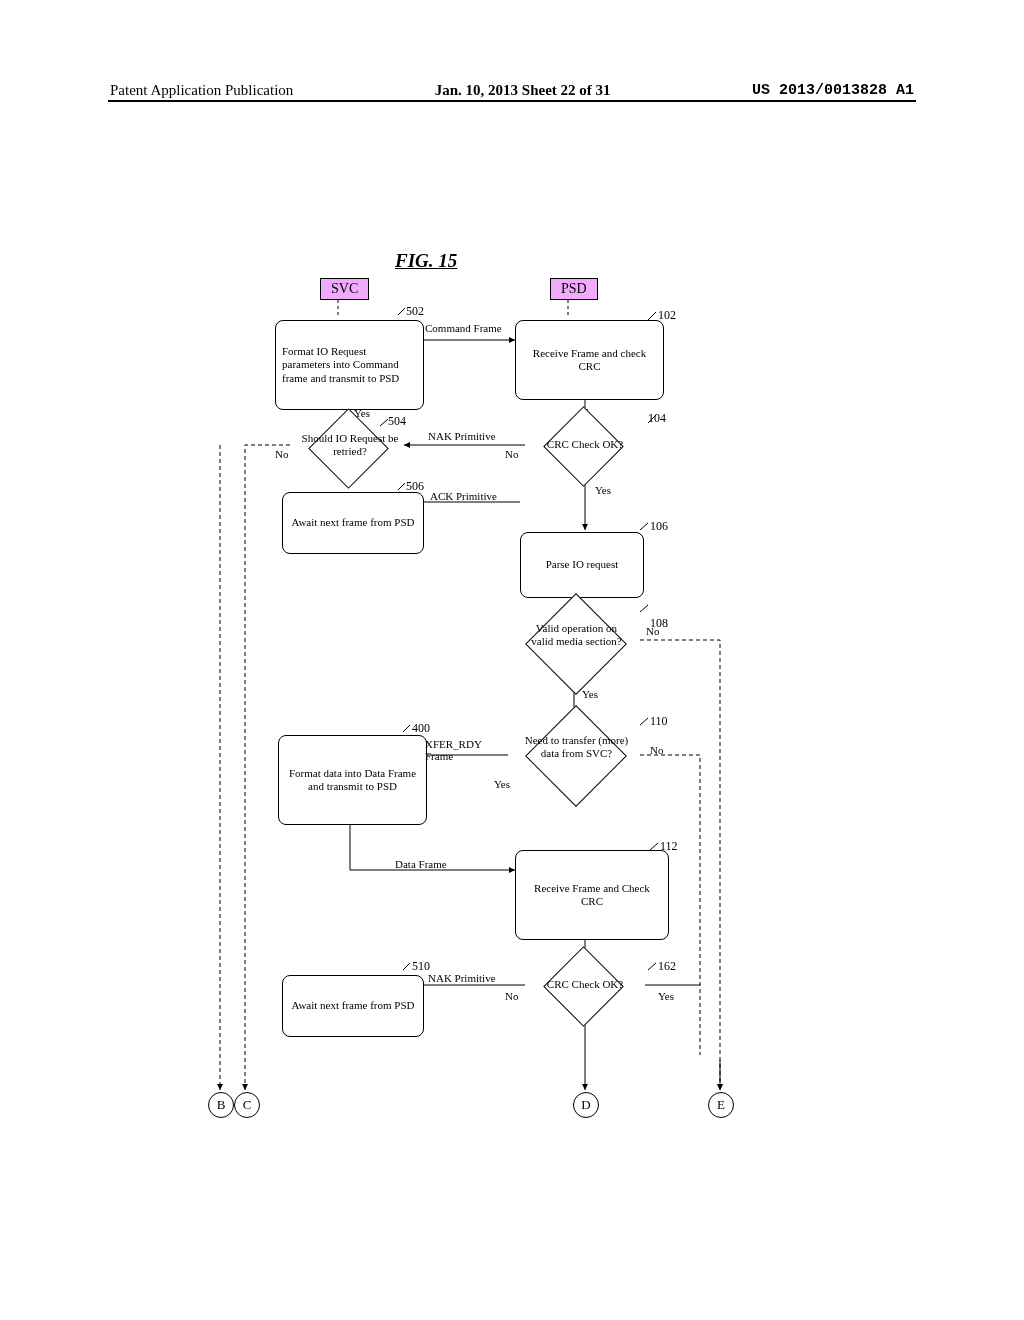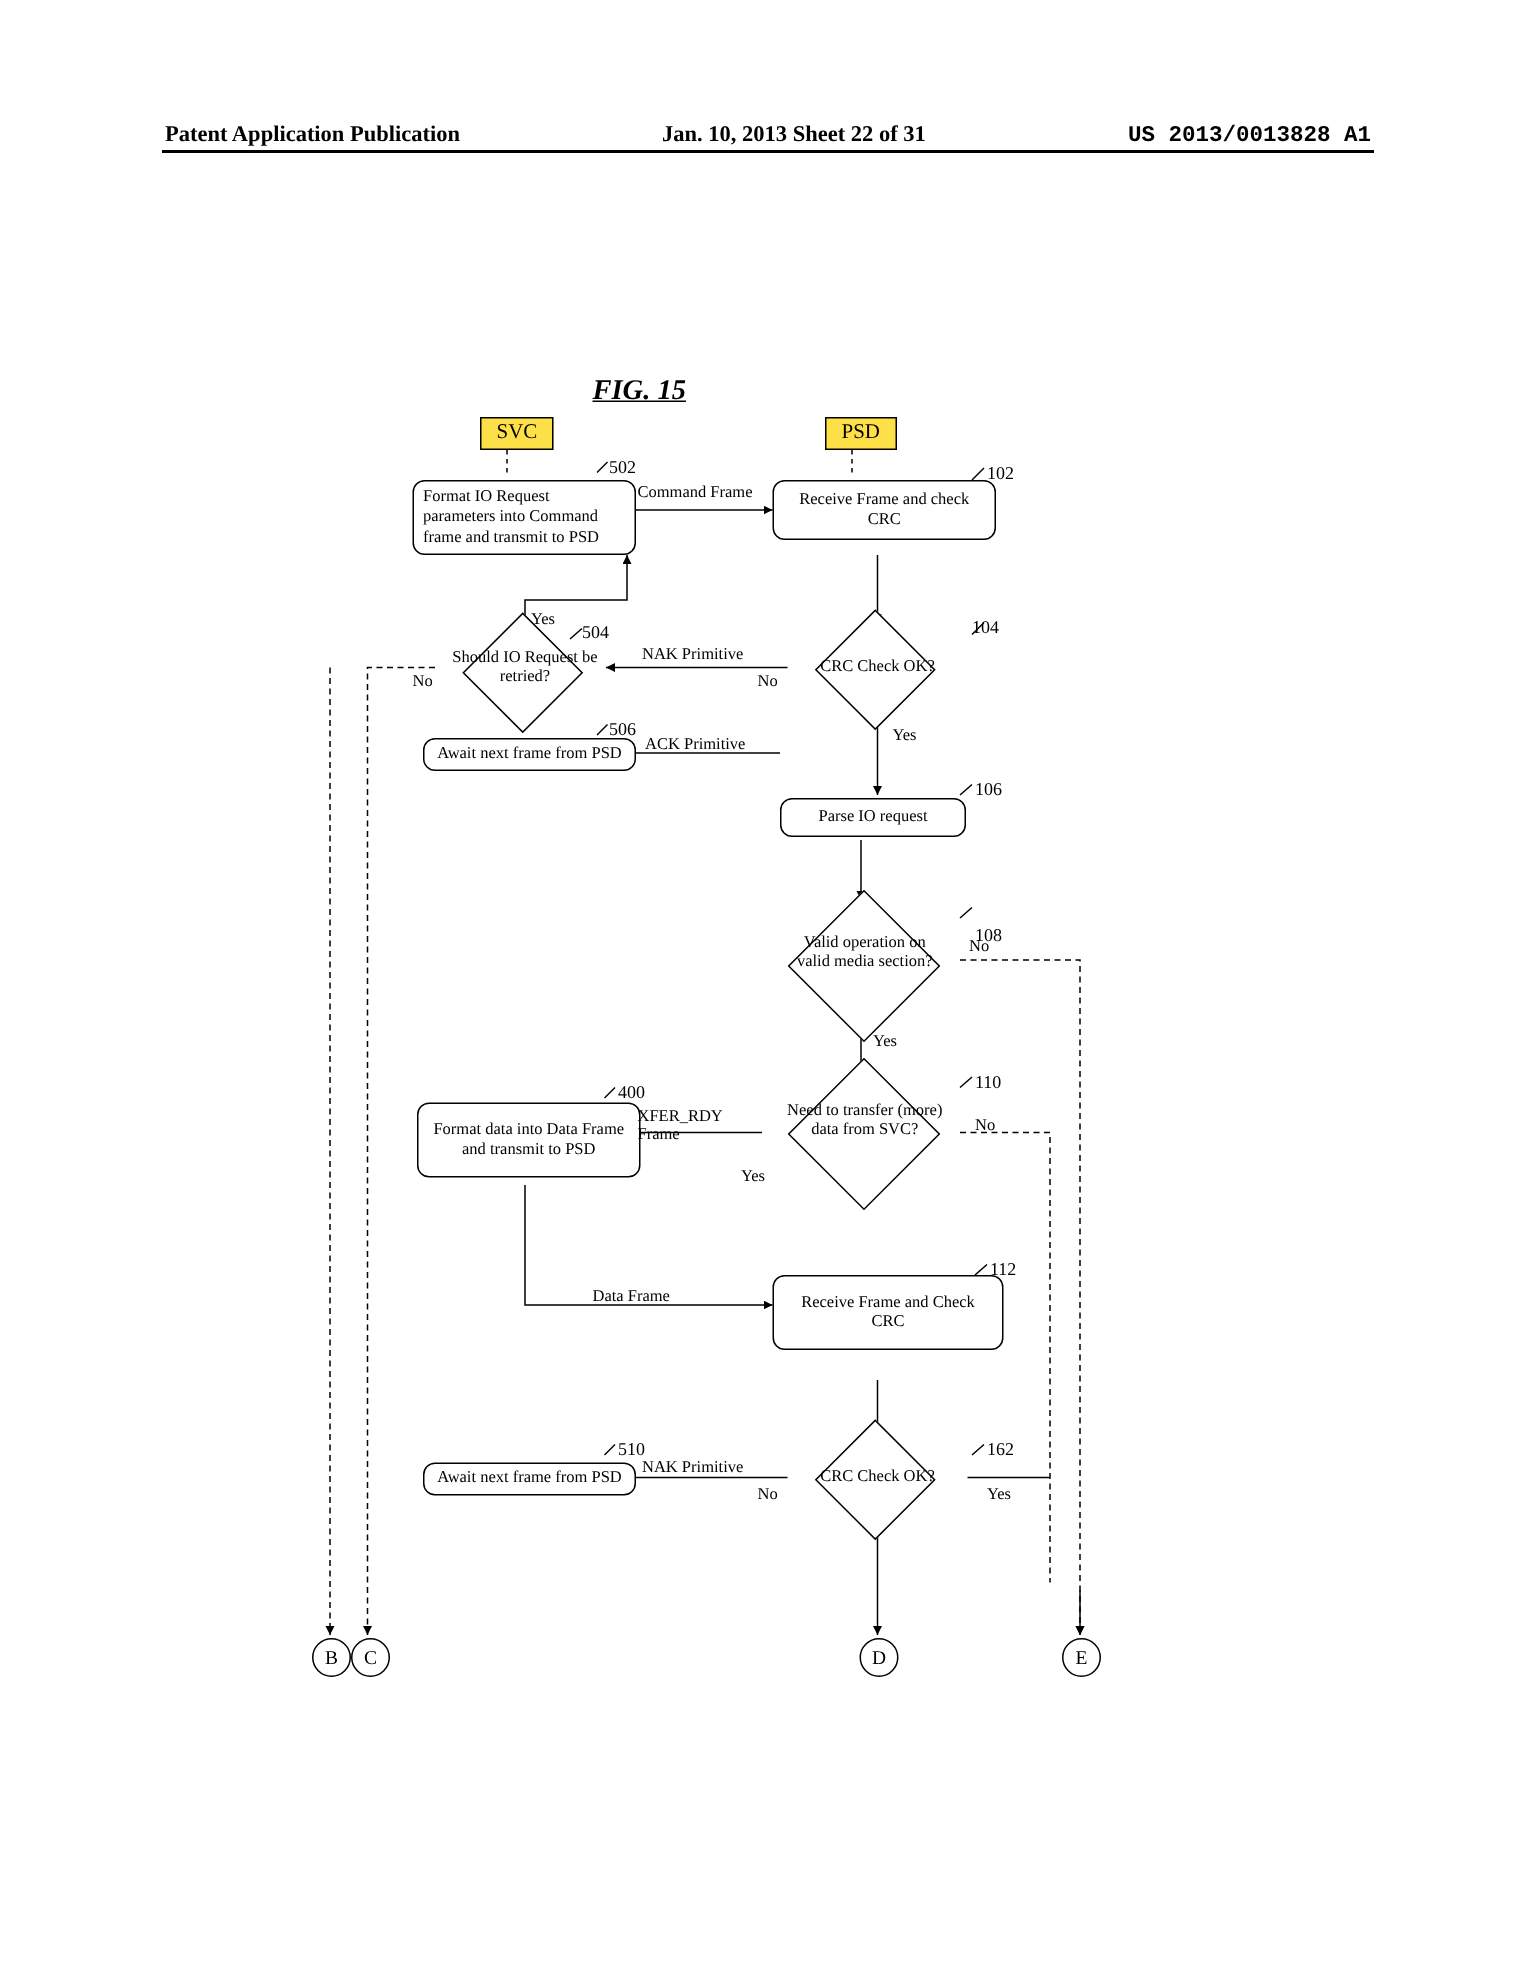--- a/index.html
+++ b/index.html
@@ -14,21 +14,21 @@
   .page-header {
     position: absolute;
     top: 82px;
     left: 110px;
     right: 110px;
     font-size: 15px;
     display: flex;
     justify-content: space-between;
     padding-bottom: 2px;
   }
-  .page-header .left { font-weight: bold; }
+  .page-header .left { font-weight: normal; }
   .page-header .center { font-weight: bold; }
   .page-header .right { font-weight: bold; font-family: Liberation Mono, monospace; }
   .header-rule {
     position: absolute;
     top: 100px;
     left: 108px;
     right: 108px;
     border-top: 2px solid #000;
   }
   .fig-title {
@@ -38,27 +38,27 @@
     font-weight: bold;
     font-style: italic;
     font-size: 19px;
     text-decoration: underline;
   }
   .lane-box {
     position: absolute;
     border: 1px solid #000;
     padding: 2px 10px;
     font-size: 14px;
-    background: #fde047;
+    background: #f0abfc;
   }
   .proc-box {
     position: absolute;
     border: 1px solid #000;
     border-radius: 8px;
-    padding: 0 6px;
+    padding: 20px 6px;
     font-size: 11px;
     text-align: center;
     background: #fff;
     display: flex;
     align-items: center;
     justify-content: center;
     line-height: 1.2;
   }
   .diamond {
     position: absolute;

